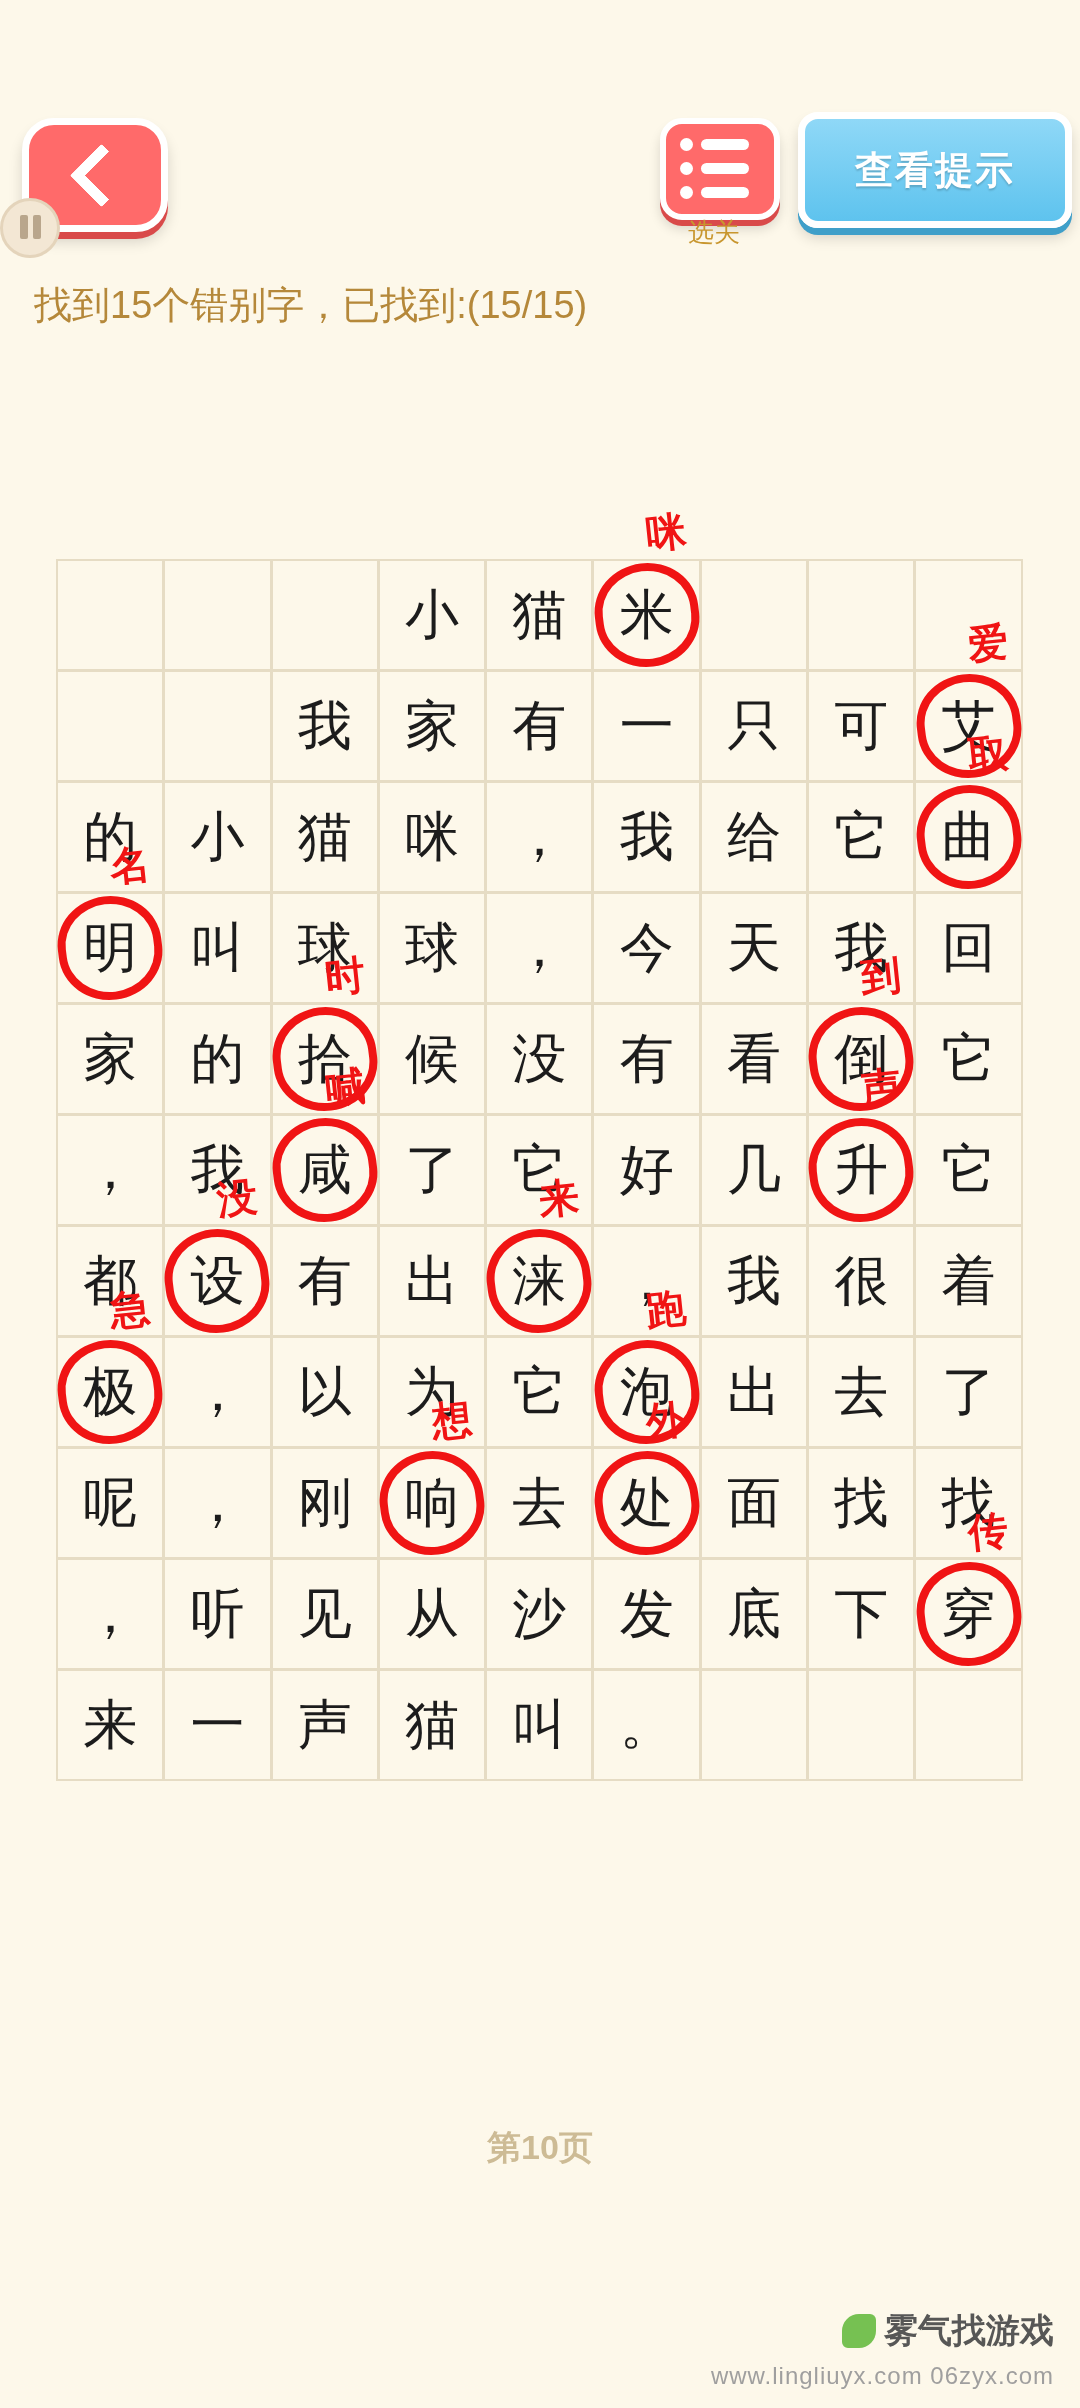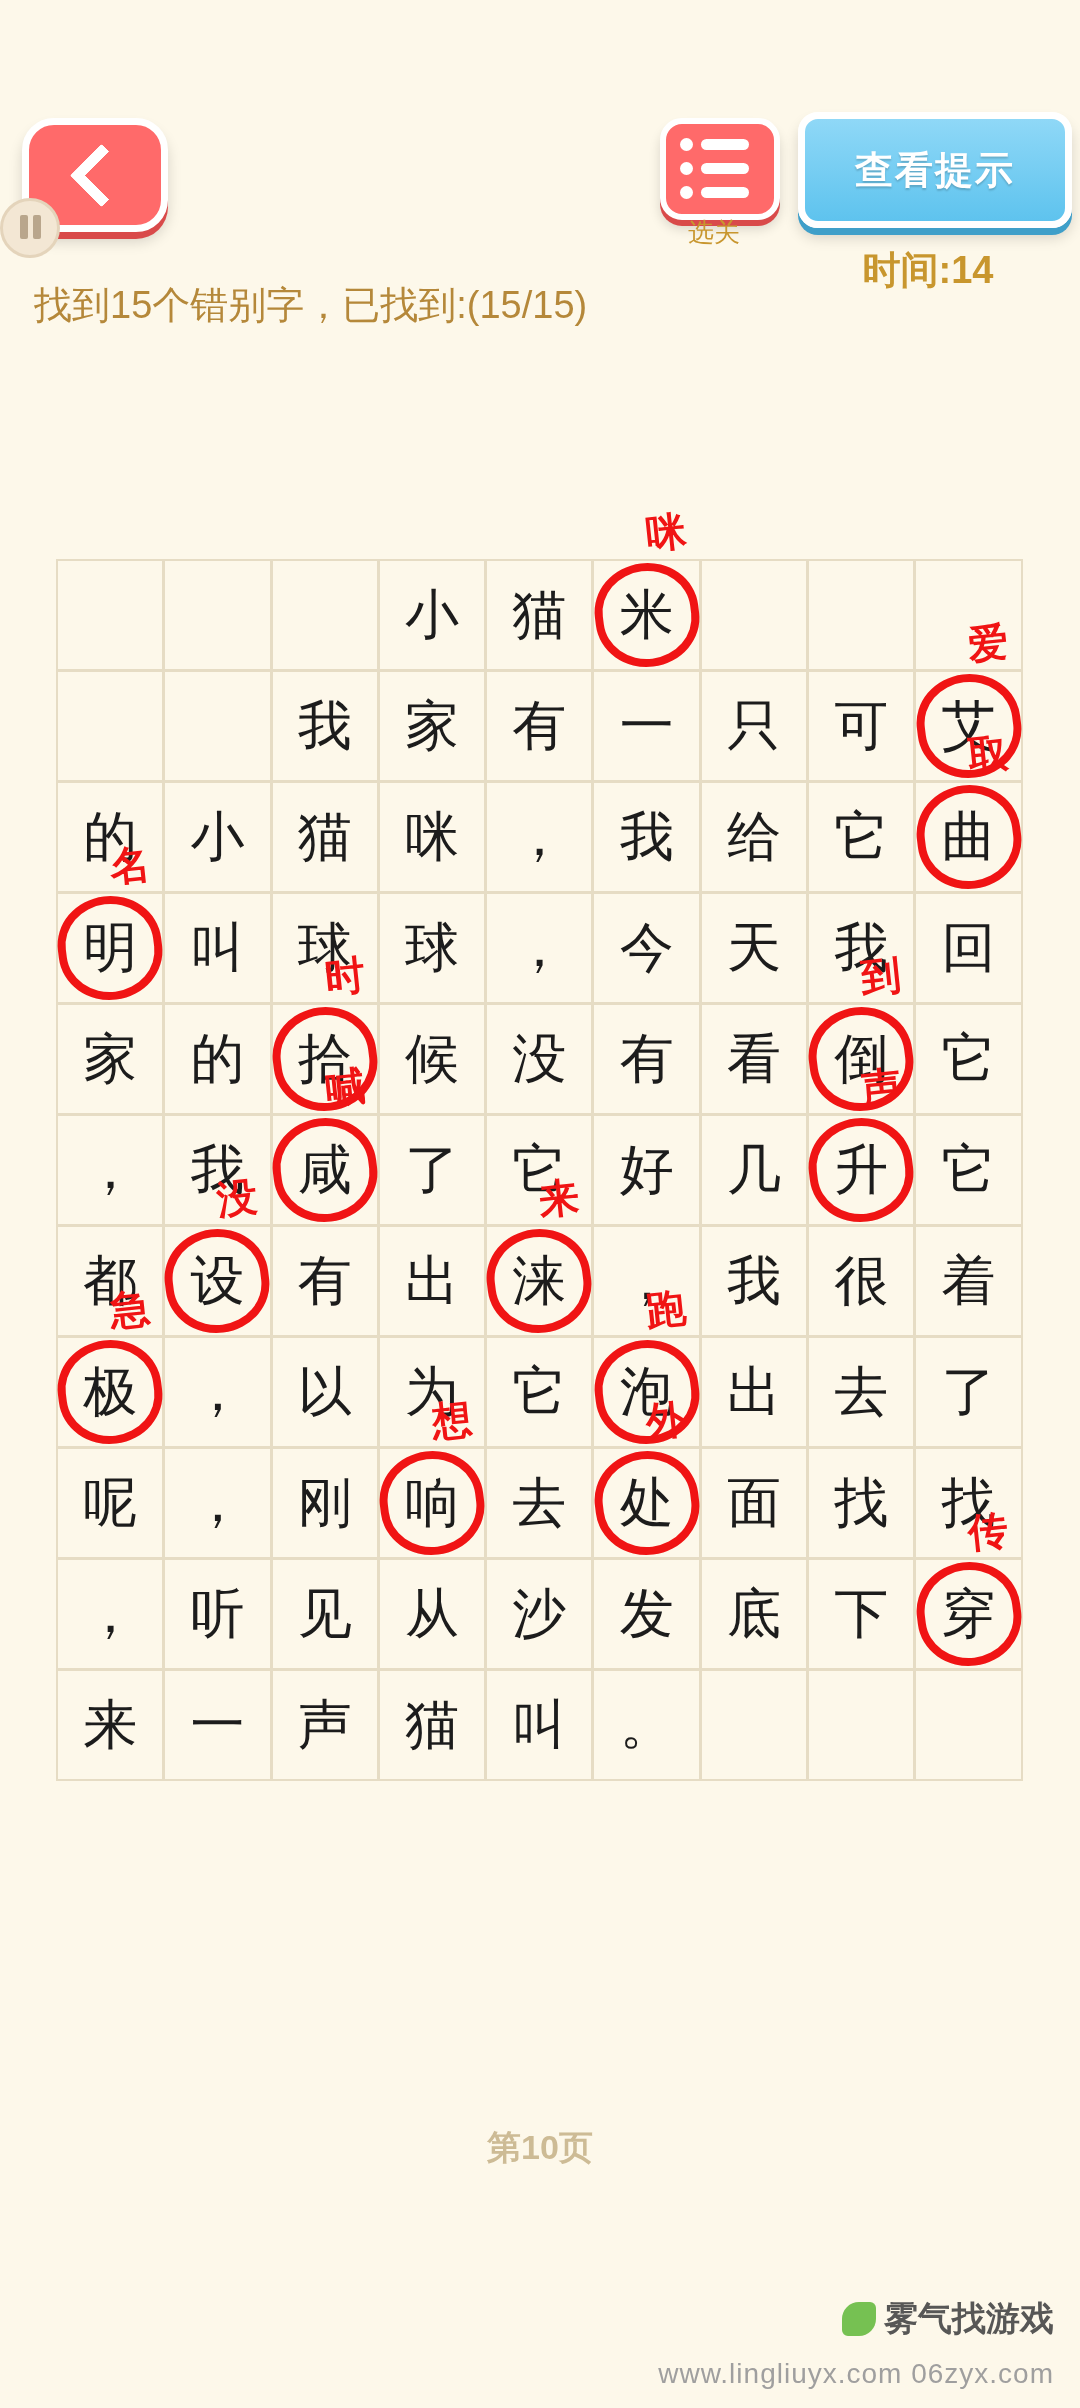--- a/index.html
+++ b/index.html
@@ -99,21 +99,21 @@
   }
   #page-label{
     position:absolute;left:0;top:2125px;width:1080px;text-align:center;
     color:#cdbb95;font-size:34px;font-weight:bold;
   }
   
   #watermark{position:absolute;right:26px;bottom:18px;text-align:center;opacity:.95;}
   #wm-top{display:flex;align-items:center;justify-content:flex-end;gap:8px;}
   #wm-leaf{width:34px;height:34px;border-radius:50% 6px 50% 6px;background:#6fbf4a;display:inline-block;}
   #wm-title{font-size:34px;color:#4f4f4f;font-weight:bold;}
-  #wm-sub{font-size:28px;color:#9b9b9b;margin-top:16px;letter-spacing:1px;}
+  #wm-sub{font-size:24px;color:#9b9b9b;margin-top:8px;letter-spacing:1px;}
 </style>
 </head>
 <body>
 
 <div id="topbar">
 
   <div id="back-button">
     <span class="chev"></span>
   </div>
 
@@ -129,21 +129,20 @@
       <span class="lv-bar"></span>
     </div>
     <div class="lv-row" style="top:62px;">
       <span class="lv-dot"></span>
       <span class="lv-bar"></span>
     </div>
   </div>
   <div id="levels-label">选关</div>
 
   <div id="hint-button">查看提示</div>
-  <div id="timer">时间:14</div>
 
   <div id="progress-text">找到15个错别字，已找到:(15/15)</div>
 </div>
 
 <div id="grid">
     <div class="cell">
       <span class="ch"></span>
     </div>
     <div class="cell">
       <span class="ch"></span>

